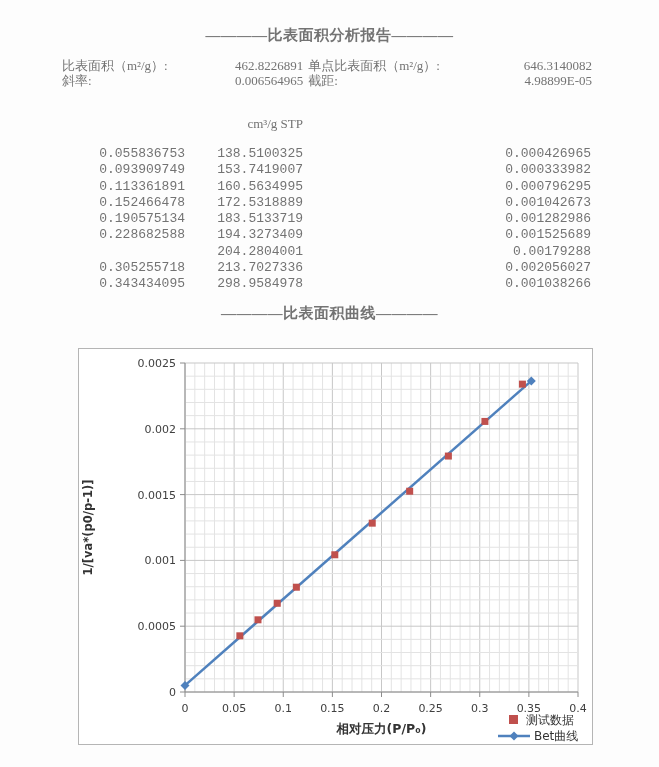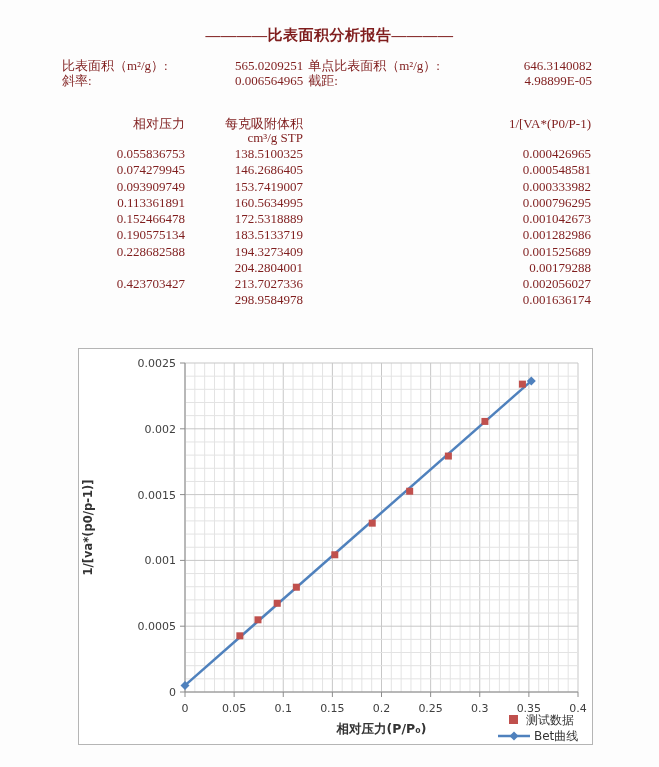--- a/index.html
+++ b/index.html
@@ -1,30 +1,30 @@
 <!DOCTYPE html>
 <html><head>
 <meta charset="utf-8">
 <style>
   html,body{margin:0;padding:0;background:#ffffff;}
   .page{
     position:relative;width:659px;height:767px;background:#fdfdfd;
-    font-family:"Liberation Serif","DejaVu Serif",serif;color:#7f1d1d;overflow:hidden;
+    font-family:"Liberation Serif","DejaVu Serif",serif;color:#737373;overflow:hidden;
   }
   .doc-title{
     position:absolute;top:26px;left:0;width:659px;text-align:center;
     font-size:15px;font-weight:bold;margin:0;letter-spacing:0.5px;
   }
   .summary-row{position:absolute;left:0;width:654px;height:15px;font-size:13px;line-height:15px;}
   .summary-row .s-l1{position:absolute;left:62px;white-space:nowrap;}
   .summary-row .s-mid{position:absolute;left:235px;white-space:nowrap;}
   .summary-row .s-mid .s-v1{margin-right:5px;}
   .summary-row .s-v2{position:absolute;left:392px;width:200px;text-align:right;white-space:nowrap;}
   .data-table{position:absolute;top:117px;left:0;width:659px;font-size:13px;}
-  .t-row{position:relative;height:16.27px;line-height:16.27px;}
+  .t-row{position:relative;height:16.27px;line-height:16.27px;font-family:Liberation Mono, monospace;}
   .t-hrow{position:relative;height:14px;line-height:14px;}
   .cell-1{position:absolute;left:0;width:185px;text-align:right;white-space:nowrap;}
   .cell-2{position:absolute;left:185px;width:118px;text-align:right;white-space:nowrap;}
   .cell-3{position:absolute;left:303px;width:288px;text-align:right;white-space:nowrap;}
   .t-body{position:absolute;top:29px;left:0;width:659px;}
   .section-title{
     position:absolute;top:304px;left:0;width:659px;text-align:center;
     font-size:15px;font-weight:bold;margin:0;letter-spacing:0.5px;
   }
   .chart-box{position:absolute;left:78px;top:348px;width:515px;height:397px;background:#ffffff;}
@@ -32,51 +32,41 @@
 </style>
 </head>
 <body>
 
 <div class="page">
 
   <h1 class="doc-title">————比表面积分析报告————</h1>
 
   <div class="summary-row" style="top:58px;">
     <span class="s-l1">比表面积（m²/g）:</span>
-    <span class="s-mid"><span class="s-v1">565.0209251</span><span>单点比表面积（m²/g）:</span></span>
+    <span class="s-mid"><span class="s-v1">462.8226891</span><span>单点比表面积（m²/g）:</span></span>
     <span class="s-v2">646.3140082</span>
   </div>
 
   <div class="summary-row" style="top:73px;padding-left:48px;">
     <span class="s-l1">斜率:</span>
     <span class="s-mid"><span class="s-v1">0.006564965</span><span>截距:</span></span>
     <span class="s-v2">4.98899E-05</span>
   </div>
 
   <div class="data-table">
     <div class="t-hrow">
-      <span class="cell-1">相对压力</span>
-      <span class="cell-2">每克吸附体积</span>
-      <span class="cell-3">1/[VA*(P0/P-1)</span>
-    </div>
-    <div class="t-hrow">
       <span class="cell-2">cm³/g STP</span>
     </div>
     <div class="t-body" id="table-body">
         <div class="t-row">
           <span class="cell-1">0.055836753</span>
           <span class="cell-2">138.5100325</span>
           <span class="cell-3">0.000426965</span>
         </div>
         <div class="t-row">
-          <span class="cell-1">0.074279945</span>
-          <span class="cell-2">146.2686405</span>
-          <span class="cell-3">0.000548581</span>
-        </div>
-        <div class="t-row">
           <span class="cell-1">0.093909749</span>
           <span class="cell-2">153.7419007</span>
           <span class="cell-3">0.000333982</span>
         </div>
         <div class="t-row">
           <span class="cell-1">0.113361891</span>
           <span class="cell-2">160.5634995</span>
           <span class="cell-3">0.000796295</span>
         </div>
         <div class="t-row">
@@ -92,31 +82,33 @@
         <div class="t-row">
           <span class="cell-1">0.228682588</span>
           <span class="cell-2">194.3273409</span>
           <span class="cell-3">0.001525689</span>
         </div>
         <div class="t-row">
           <span class="cell-2">204.2804001</span>
           <span class="cell-3">0.00179288</span>
         </div>
         <div class="t-row">
-          <span class="cell-1">0.423703427</span>
+          <span class="cell-1">0.305255718</span>
           <span class="cell-2">213.7027336</span>
           <span class="cell-3">0.002056027</span>
         </div>
         <div class="t-row">
+          <span class="cell-1">0.343434095</span>
           <span class="cell-2">298.9584978</span>
-          <span class="cell-3">0.001636174</span>
+          <span class="cell-3">0.001038266</span>
         </div>
       </div>
   </div>
 
+  <h2 class="section-title">————比表面积曲线————</h2>
 
   <div class="chart-box">
     <svg id="chart-svg" width="515" height="397" xmlns="http://www.w3.org/2000/svg">
         <rect x="0.5" y="0.5" width="514" height="396" fill="#ffffff" stroke="#b5b5b5" stroke-width="1"></rect>
         <g>
           <line x1="107" y1="15" x2="107" y2="344" stroke="#c7c7c7" stroke-width="1"></line>
           <line x1="116.825" y1="15" x2="116.825" y2="344" stroke="#e3e3e3" stroke-width="1"></line>
           <line x1="126.65" y1="15" x2="126.65" y2="344" stroke="#e3e3e3" stroke-width="1"></line>
           <line x1="136.475" y1="15" x2="136.475" y2="344" stroke="#e3e3e3" stroke-width="1"></line>
           <line x1="146.3" y1="15" x2="146.3" y2="344" stroke="#e3e3e3" stroke-width="1"></line>

